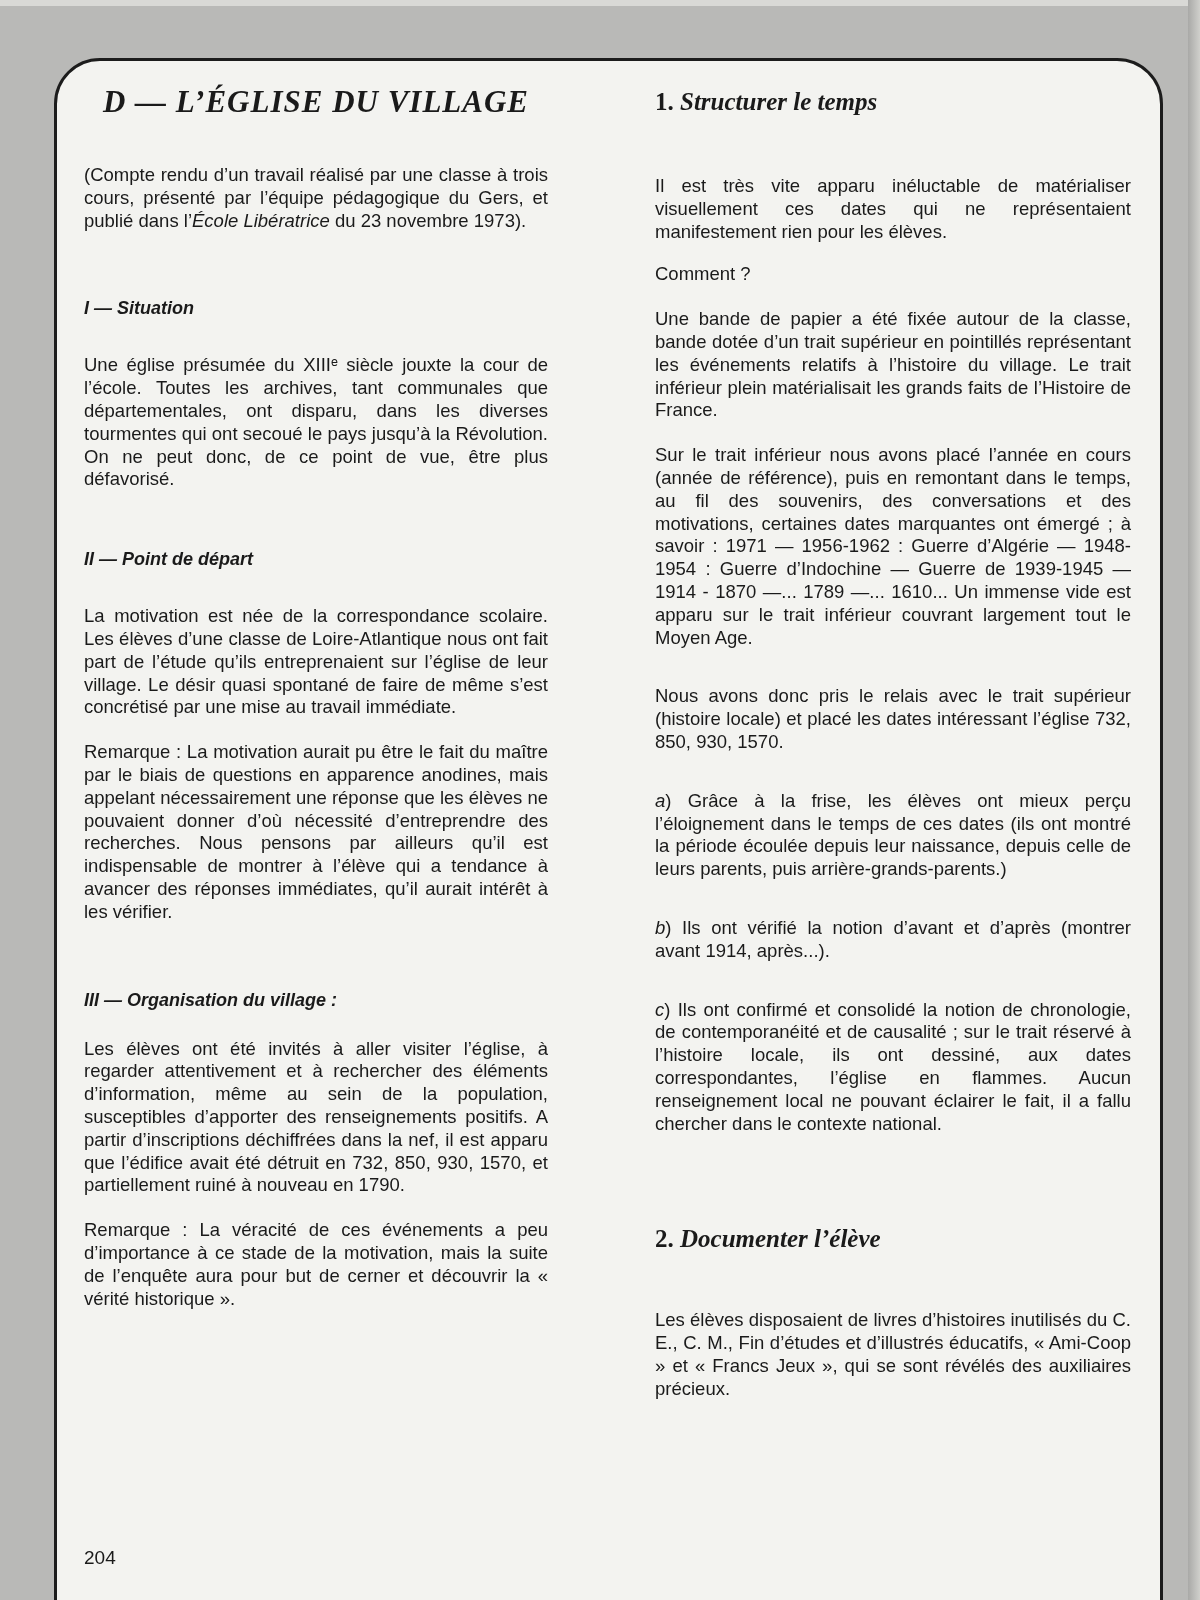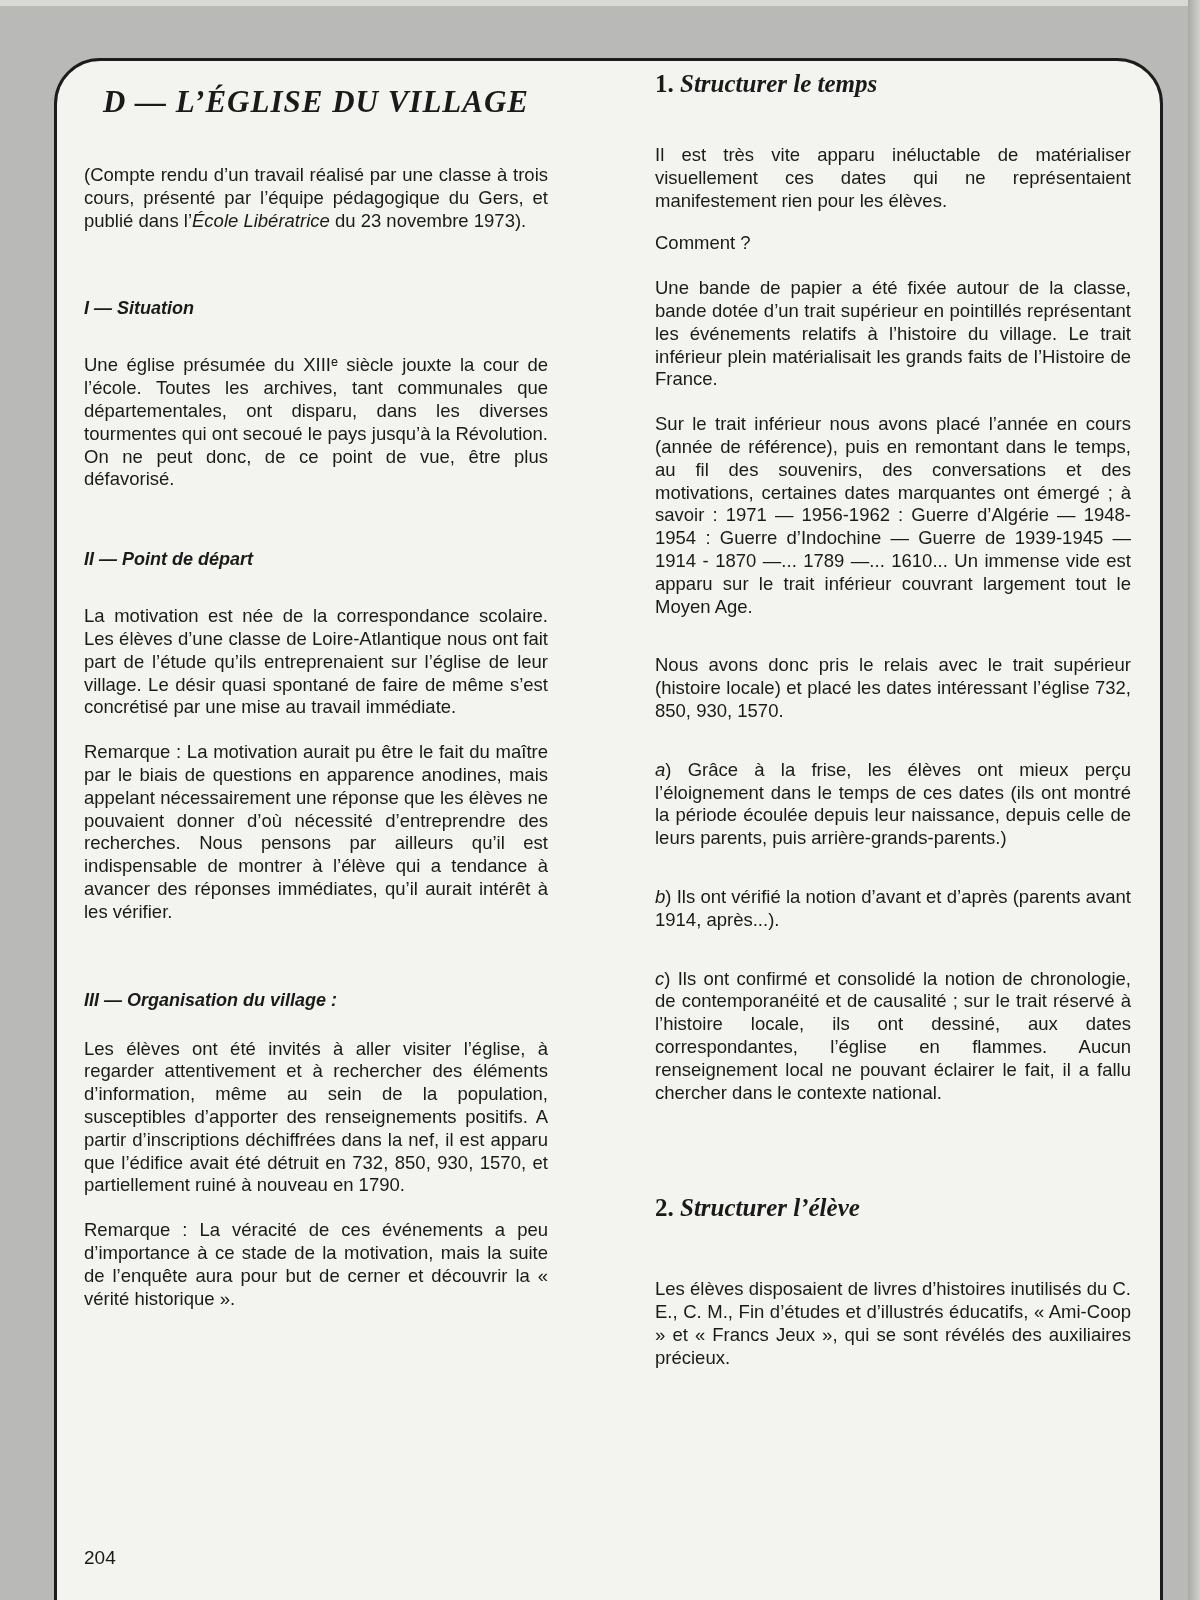--- a/index.html
+++ b/index.html
@@ -25,21 +25,21 @@
     border-radius: 46px 46px 0 0;
     background: #f3f3f0;
     box-sizing: border-box;
   }
   .col {
     position: absolute;
     font-size: 18.5px; line-height: 22.8px;
     text-align: justify;
   }
   .col-left { left: 84px; top: 84px; width: 464px; }
-  .col-right { left: 655px; top: 68px; width: 476px; }
+  .col-right { left: 655px; top: 86px; width: 476px; }
   .title {
     font-family: "Liberation Serif", serif; font-style: italic;
     font-size: 31px; letter-spacing: 1px; margin: 0 0 44px 0; line-height: 36px;
     text-align: center; white-space: nowrap;
   }
   .sec-sans {
     font-weight: bold; font-style: italic; font-size: 18px; line-height: 32px;
     margin: 0; text-align: left; white-space: nowrap;
   }
   .sec-serif {
@@ -75,25 +75,25 @@
   <h2 class="sec-sans" style="margin-top:60px">III — Organisation du village :</h2>
   <p style="margin-top:22px">Les élèves ont été invités à aller visiter l’église, à regarder attentivement et à rechercher des éléments d’information, même au sein de la population, susceptibles d’apporter des renseignements positifs. A partir d’inscriptions déchiffrées dans la nef, il est apparu que l’édifice avait été détruit en 732, 850, 930, 1570, et partiellement ruiné à nouveau en 1790.</p>
   <p style="margin-top:22px">Remarque : La véracité de ces événements a peu d’importance à ce stade de la motivation, mais la suite de l’enquête aura pour but de cerner et découvrir la « vérité historique ».</p>
 </div>
 
 <div class="page-num">204</div>
 
 <div class="col col-right">
   <h2 class="sec-serif"><span>1.</span> <span class="t">Structurer le temps</span></h2>
 
-  <p style="margin-top:44px">Il est très vite apparu inéluctable de matérialiser visuellement ces dates qui ne représentaient manifestement rien pour les élèves.</p>
+  <p style="margin-top:57px">Il est très vite apparu inéluctable de matérialiser visuellement ces dates qui ne représentaient manifestement rien pour les élèves.</p>
   <p style="margin-top:20px">Comment ?</p>
   <p style="margin-top:22px">Une bande de papier a été fixée autour de la classe, bande dotée d’un trait supérieur en pointillés représentant les événements relatifs à l’histoire du village. Le trait inférieur plein matérialisait les grands faits de l’Histoire de France.</p>
   <p style="margin-top:22px">Sur le trait inférieur nous avons placé l’année en cours (année de référence), puis en remontant dans le temps, au fil des souvenirs, des conversations et des motivations, certaines dates marquantes ont émergé ; à savoir : 1971 — 1956-1962 : Guerre d’Algérie — 1948-1954 : Guerre d’Indochine — Guerre de 1939-1945 — 1914 - 1870 —... 1789 —... 1610... Un immense vide est apparu sur le trait inférieur couvrant largement tout le Moyen Age.</p>
   <p style="margin-top:36px">Nous avons donc pris le relais avec le trait supérieur (histoire locale) et placé les dates intéressant l’église 732, 850, 930, 1570.</p>
 
   <p style="margin-top:36px"><span class="it">a</span>)<span> Grâce à la frise, les élèves ont mieux perçu l’éloignement dans le temps de ces dates (ils ont montré la période écoulée depuis leur naissance, depuis celle de leurs parents, puis arrière-grands-parents.)</span></p>
-  <p style="margin-top:36px"><span class="it">b</span>)<span> Ils ont vérifié la notion d’avant et d’après (parents avant 1914, après...).</span></p>
+  <p style="margin-top:36px"><span class="it">b</span>)<span> Ils ont vérifié la notion d’avant et d’après (montrer avant 1914, après...).</span></p>
   <p style="margin-top:36px"><span class="it">c</span>)<span> Ils ont confirmé et consolidé la notion de chronologie, de contemporanéité et de causalité ; sur le trait réservé à l’histoire locale, ils ont dessiné, aux dates correspondantes, l’église en flammes. Aucun renseignement local ne pouvant éclairer le fait, il a fallu chercher dans le contexte national.</span></p>
 
-  <h2 class="sec-serif" style="margin-top:88px"><span>2.</span> <span class="t">Structurer l’élève</span></h2>
+  <h2 class="sec-serif" style="margin-top:88px"><span>2.</span> <span class="t">Documenter l’élève</span></h2>
   <p style="margin-top:54px">Les élèves disposaient de livres d’histoires inutilisés du C. E., C. M., Fin d’études et d’illustrés éducatifs, « Ami-Coop » et « Francs Jeux », qui se sont révélés des auxiliaires précieux.</p>
 </div>
 
 </body></html>

